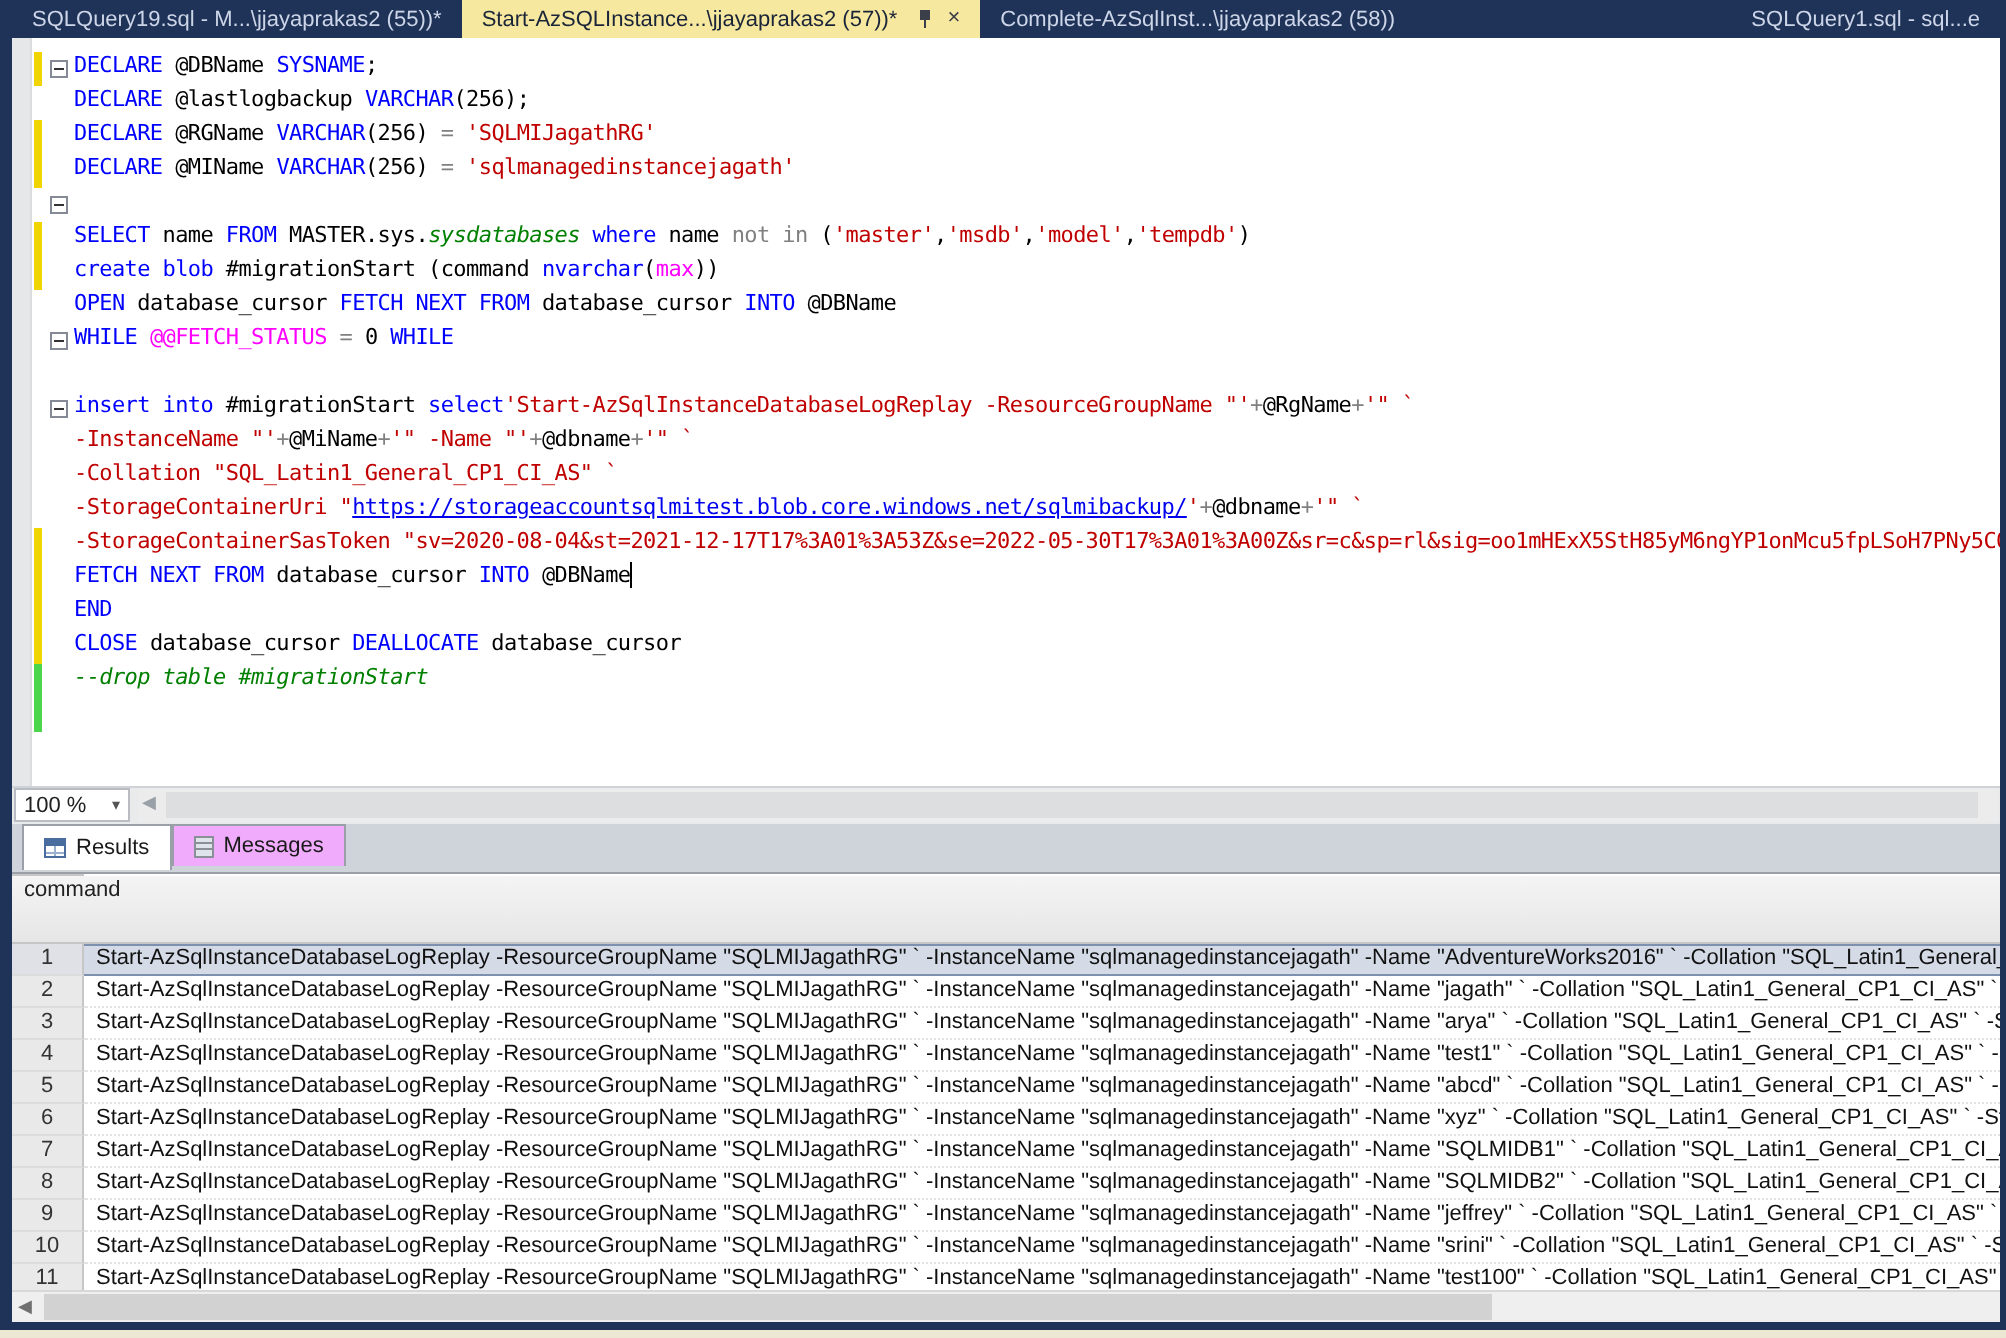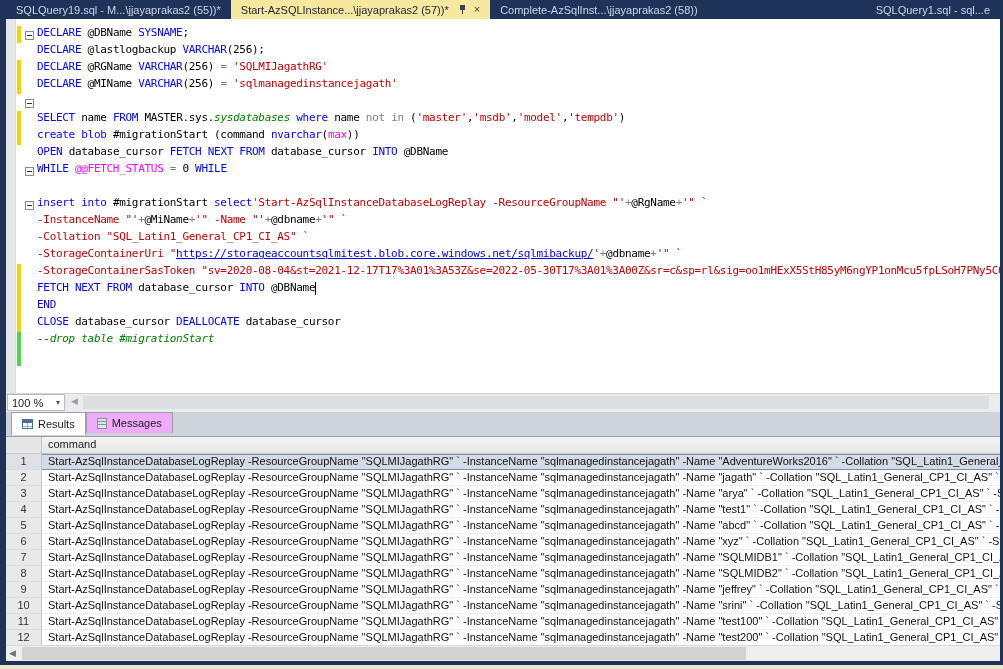--- a/index.html
+++ b/index.html
@@ -53,21 +53,21 @@
   .rtab.active { background:#ffffff; height:23px; }
   .ricon { display:inline-block; width:11px; height:10px; border:1px solid #4a6da0; background:
     linear-gradient(#4a6da0 0 3px, transparent 3px),
     linear-gradient(90deg, transparent 4px, #9ab0cc 4px 5px, transparent 5px),
     linear-gradient(transparent 6px, #9ab0cc 6px 7px, transparent 7px); background-color:#fff; }
   .micon { display:inline-block; width:10px; height:11px; border:1px solid #8a8f98; background:
     linear-gradient(transparent 2px, #8a8f98 2px 3px, transparent 3px 5px, #8a8f98 5px 6px, transparent 6px); background-color:#dfe3ea; }
 
   
   .grid { flex:1; background:#ffffff; overflow:hidden; font-size:11px; color:#111; border-top:1px solid #9aa0a8; }
-  .ghead { display:flex; height:17px; }
+  .ghead { display:flex; height:35px;flex-direction:column; }
   .gcorner { width:36px; flex:none; background:#e6e6e6; border-right:1px solid #c6c6c6; border-bottom:1px solid #c6c6c6; }
   .ghcell { flex:1; background:linear-gradient(#f4f4f4,#e6e6e6); border-bottom:1px solid #c6c6c6; padding:1px 0 0 6px; color:#222; }
   .grow { display:flex; height:16px; }
   .gnum { width:36px; flex:none; background:#e9e9e9; border-right:1px solid #c6c6c6; border-bottom:1px solid #dcdcdc; text-align:center; color:#333; padding-top:1px; }
   .gcell { flex:1; padding:1px 0 0 6px; white-space:nowrap; overflow:hidden; border-bottom:1px dotted #e3e3e3; }
   .grow.sel .gcell { background:#d4dbe6; border-top:1px solid #7d90b0; border-bottom:1px solid #7d90b0; padding-top:0; }
   .grow.sel .gnum { background:#dfe1e6; }
 
   
   .bscroll { flex:none; height:16px; background:#efefef; position:relative; border-top:1px solid #d8d8d8; }

